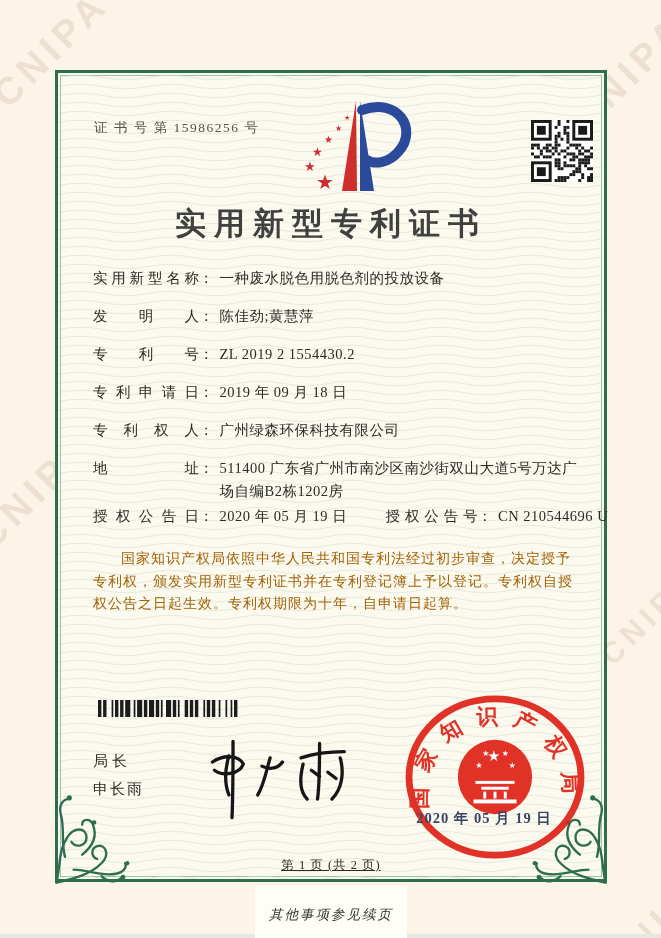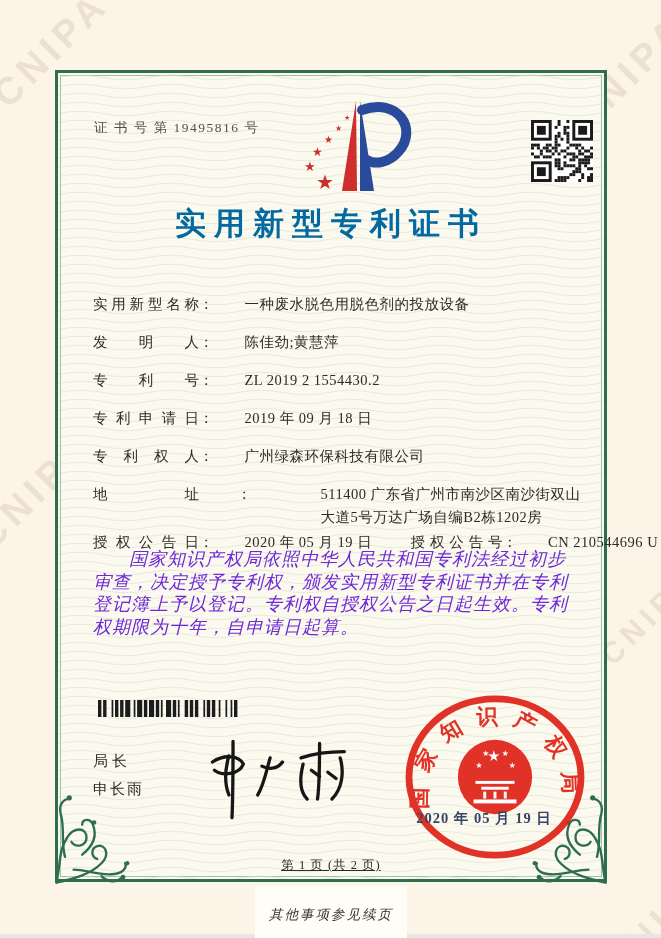--- a/index.html
+++ b/index.html
@@ -43,34 +43,34 @@
 
   .cert-no{ left:36px; top:46px; font-size:13.5px; letter-spacing:1.5px; color:#55504a; }
 
   .logo{ left:236px; top:24px; width:130px; height:104px; }
   .logo text{ font-family:"DejaVu Sans",sans-serif; }
 
   .qr{ left:473px; top:47px; width:62px; height:62px; }
 
   .title{
     left:0; top:130px; width:100%; text-align:center;
-    font-size:31px; font-weight:bold; letter-spacing:8px; color:#0369a1;
+    font-size:31px; font-weight:bold; letter-spacing:8px; color:#404040;
   }
 
-  .fields{ left:35px; top:220px; width:488px; font-size:14.5px; }
+  .fields{ left:35px; top:194px; width:488px; font-size:14.5px; }
   .row{ display:flex; line-height:23px; margin-bottom:15px; }
   .flabel{ display:inline-block; width:106px; text-align:justify; text-align-last:justify; flex:none; }
   .colon{ flex:none; }
-  .fvalue{ flex:1; padding-left:6px; letter-spacing:.5px;margin-left:25px; }
-  .row-addr{ margin-bottom:2px;gap:38px; }
+  .fvalue{ flex:1; padding-left:6px; letter-spacing:.5px; }
+  .row-addr{ margin-bottom:2px; }
   .pair2{ display:flex; flex:none; }
   .pair2 .flabel{ width:92px; margin-left:24px; }
 
-  .paras{ left:35px; top:475px; width:490px; font-size:18px; line-height:22.5px;
-          font-style:italic; letter-spacing:1px; color:#6d28d9; }
+  .paras{ left:35px; top:475px; width:490px; font-size:14px; line-height:22.5px;
+          letter-spacing:1px; color:#a16207; }
   .paras p{ text-indent:2em; }
 
   .barcode{ left:40px; top:627px; width:168px; height:17px; }
 
   .issuer-title{ left:35px; top:679px; font-size:15px; letter-spacing:4px;
                  font-family:"Liberation Sans","DejaVu Sans",sans-serif; }
   .issuer-name{ left:35px; top:707px; font-size:15px; letter-spacing:2px;
                 font-family:"Liberation Sans","DejaVu Sans",sans-serif; }
 
   .signature{ left:140px; top:660px; width:170px; height:92px; }
@@ -135,21 +135,21 @@
         <path d="M48 98 C 54 104, 62 104, 66 100"></path>
       </g>
       <g fill="#2e6e4e">
         <circle cx="18" cy="25" r="2.4"></circle>
           <circle cx="41" cy="48" r="2.2"></circle>
         <circle cx="68" cy="99" r="2.2"></circle>
           <circle cx="72" cy="86" r="2"></circle>
       </g>
     </svg>
 
-    <div class="abs cert-no">证 书 号 第 19495816 号</div>
+    <div class="abs cert-no">证 书 号 第 15986256 号</div>
 
     <svg class="abs logo" viewBox="0 0 130 104">
       <path d="M62 4 L48 94 L63 94 Z" fill="#cf2e2e"></path>
       <path d="M66 4 L80 94 L66 94 Z" fill="#2a4b9b"></path>
       <path d="M68 13 C 104 0 124 32 105 54 C 95 66 81 68 73 63" stroke="#2a4b9b" stroke-width="10" fill="none" stroke-linecap="round"></path>
       <g fill="#cf2e2e">
         <text x="22" y="92" font-size="20">★</text>
         <text x="10" y="74" font-size="13">★</text>
         <text x="18" y="59" font-size="12">★</text>
         <text x="30" y="46" font-size="10">★</text>

